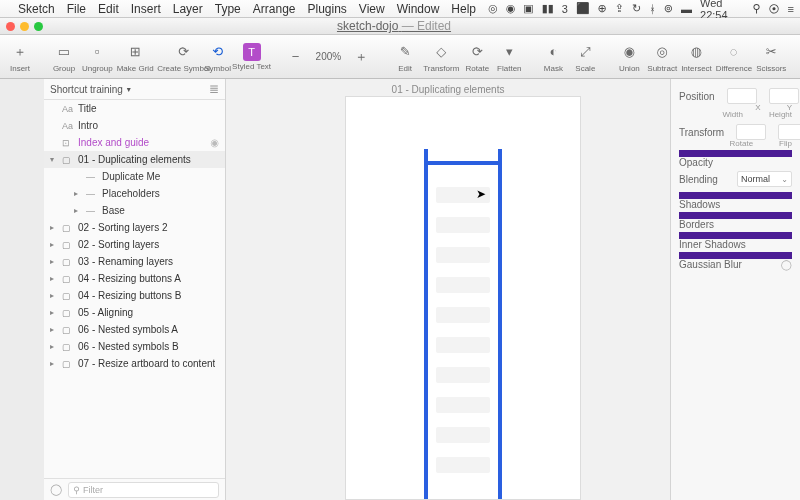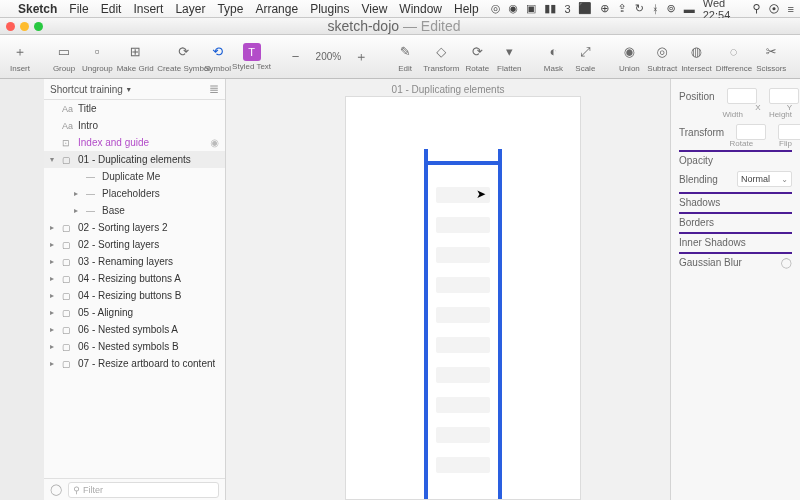--- a/index.html
+++ b/index.html
@@ -1,27 +1,27 @@
 <!DOCTYPE html>
 <html><head>
 <meta charset="utf-8">
 <style>
 * { margin:0; padding:0; box-sizing:border-box; font-family:-apple-system,"Helvetica Neue",Arial,sans-serif; }
 body { width:800px; height:500px; background:#ececec; overflow:hidden; font-size:11px; color:#333; }
 .menubar { height:18px; background:linear-gradient(#fdfdfd,#f3f3f3); border-bottom:1px solid #c8c8c8; display:flex; align-items:center; padding:0 6px; gap:12px; }
 .menubar .apple { font-size:12px; }
 .menubar .item { font-size:12px; }
-.menubar .appname { font-weight:700; }
+.menubar .appname { font-weight:400; }
 .menubar .right { margin-left:auto; display:flex; align-items:center; gap:8px; font-size:11px; color:#444; }
 .menubar .right .ico { font-size:11px; }
 .titlebar { height:17px; background:linear-gradient(#f7f7f7,#e6e6e6); border-bottom:1px solid #c8c8c8; display:flex; align-items:center; position:relative; }
 .traffic { display:flex; gap:5px; margin-left:6px; }
 .traffic span { width:9px; height:9px; border-radius:50%; display:block; }
 .tr-close{background:#ff5f57;} .tr-min{background:#febc2e;} .tr-max{background:#28c840;}
-.titlebar .title { position:absolute; left:0; right:12px; text-align:center; font-size:14px; color:#666; }
+.titlebar .title { position:absolute; left:0; right:12px; text-align:center; font-size:12px; color:#666;text-decoration:underline; }
 .titlebar .title .edited { color:#999; }
 .toolbar { height:44px; background:linear-gradient(#fdfdfd,#e8e8e8); border-bottom:1px solid #bfbfbf; display:flex; align-items:center; padding:0 6px; gap:6px; }
 .tbtn { display:flex; flex-direction:column; align-items:center; gap:1px; min-width:28px; color:#555; }
 .tbtn .glyph { width:22px; height:22px; display:flex; align-items:center; justify-content:center; font-size:13px; color:#6a6a6a; }
 .tbtn .lbl { font-size:8px; color:#6a6a6a; white-space:nowrap; }
 .tbtn.sel .glyph { color:#155bd4; }
 .tbtn.styled .glyph { background:#b34dc9; color:#fff; border-radius:3px; width:18px; height:18px; font-size:11px; }
 .tsep { width:1px; height:30px; background:#d0d0d0; margin:0 2px; }
 .tgroup { display:flex; gap:4px; }
 .zoomtxt { font-size:10px; color:#666; align-self:center; }
@@ -50,21 +50,21 @@
 .frame-l { position:absolute; left:78px; top:52px; width:4px; bottom:0; background:#2a5fe0; }
 .frame-r { position:absolute; right:78px; top:52px; width:4px; bottom:0; background:#2a5fe0; }
 .ph { position:absolute; left:90px; right:90px; height:16px; background:#f3f3f3; border-radius:2px; }
 .cursor { position:absolute; font-size:12px; color:#000; }
 .inspector { width:130px; background:#f7f7f7; border-left:1px solid #d4d4d4; padding:6px 8px; font-size:10px; color:#555; }
 .irow { display:flex; align-items:center; height:22px; gap:12px; }
 .irow .lbl { width:46px; color:#666; }
 .ifield { flex:1; height:16px; background:#fff; border:1px solid #ddd; border-radius:2px; }
 .ifield.half { flex:0 0 30px; }
 .isub { display:flex; justify-content:flex-end; font-size:8px; color:#999; gap:26px; margin-top:-4px; margin-bottom:2px;}
-.isec { height:18px; display:flex; align-items:center; color:#666; border-top:2px solid #4c1d95; margin-top:2px;}
+.isec { height:18px; display:flex; align-items:flex-end; color:#666; border-top:7px solid #4c1d95; margin-top:2px;}
 .isec:first-of-type{border-top:none;}
 .iselect { flex:1; height:16px; background:#fff; border:1px solid #ddd; border-radius:2px; padding:0 3px; display:flex; align-items:center; justify-content:space-between; font-size:9px; color:#444;}
 .iselect .car { font-size:8px; color:#888; }
 </style>
 </head>
 <body>
 
 <div class="menubar">
   <span class="apple"></span>
   <span class="item appname">Sketch</span>

